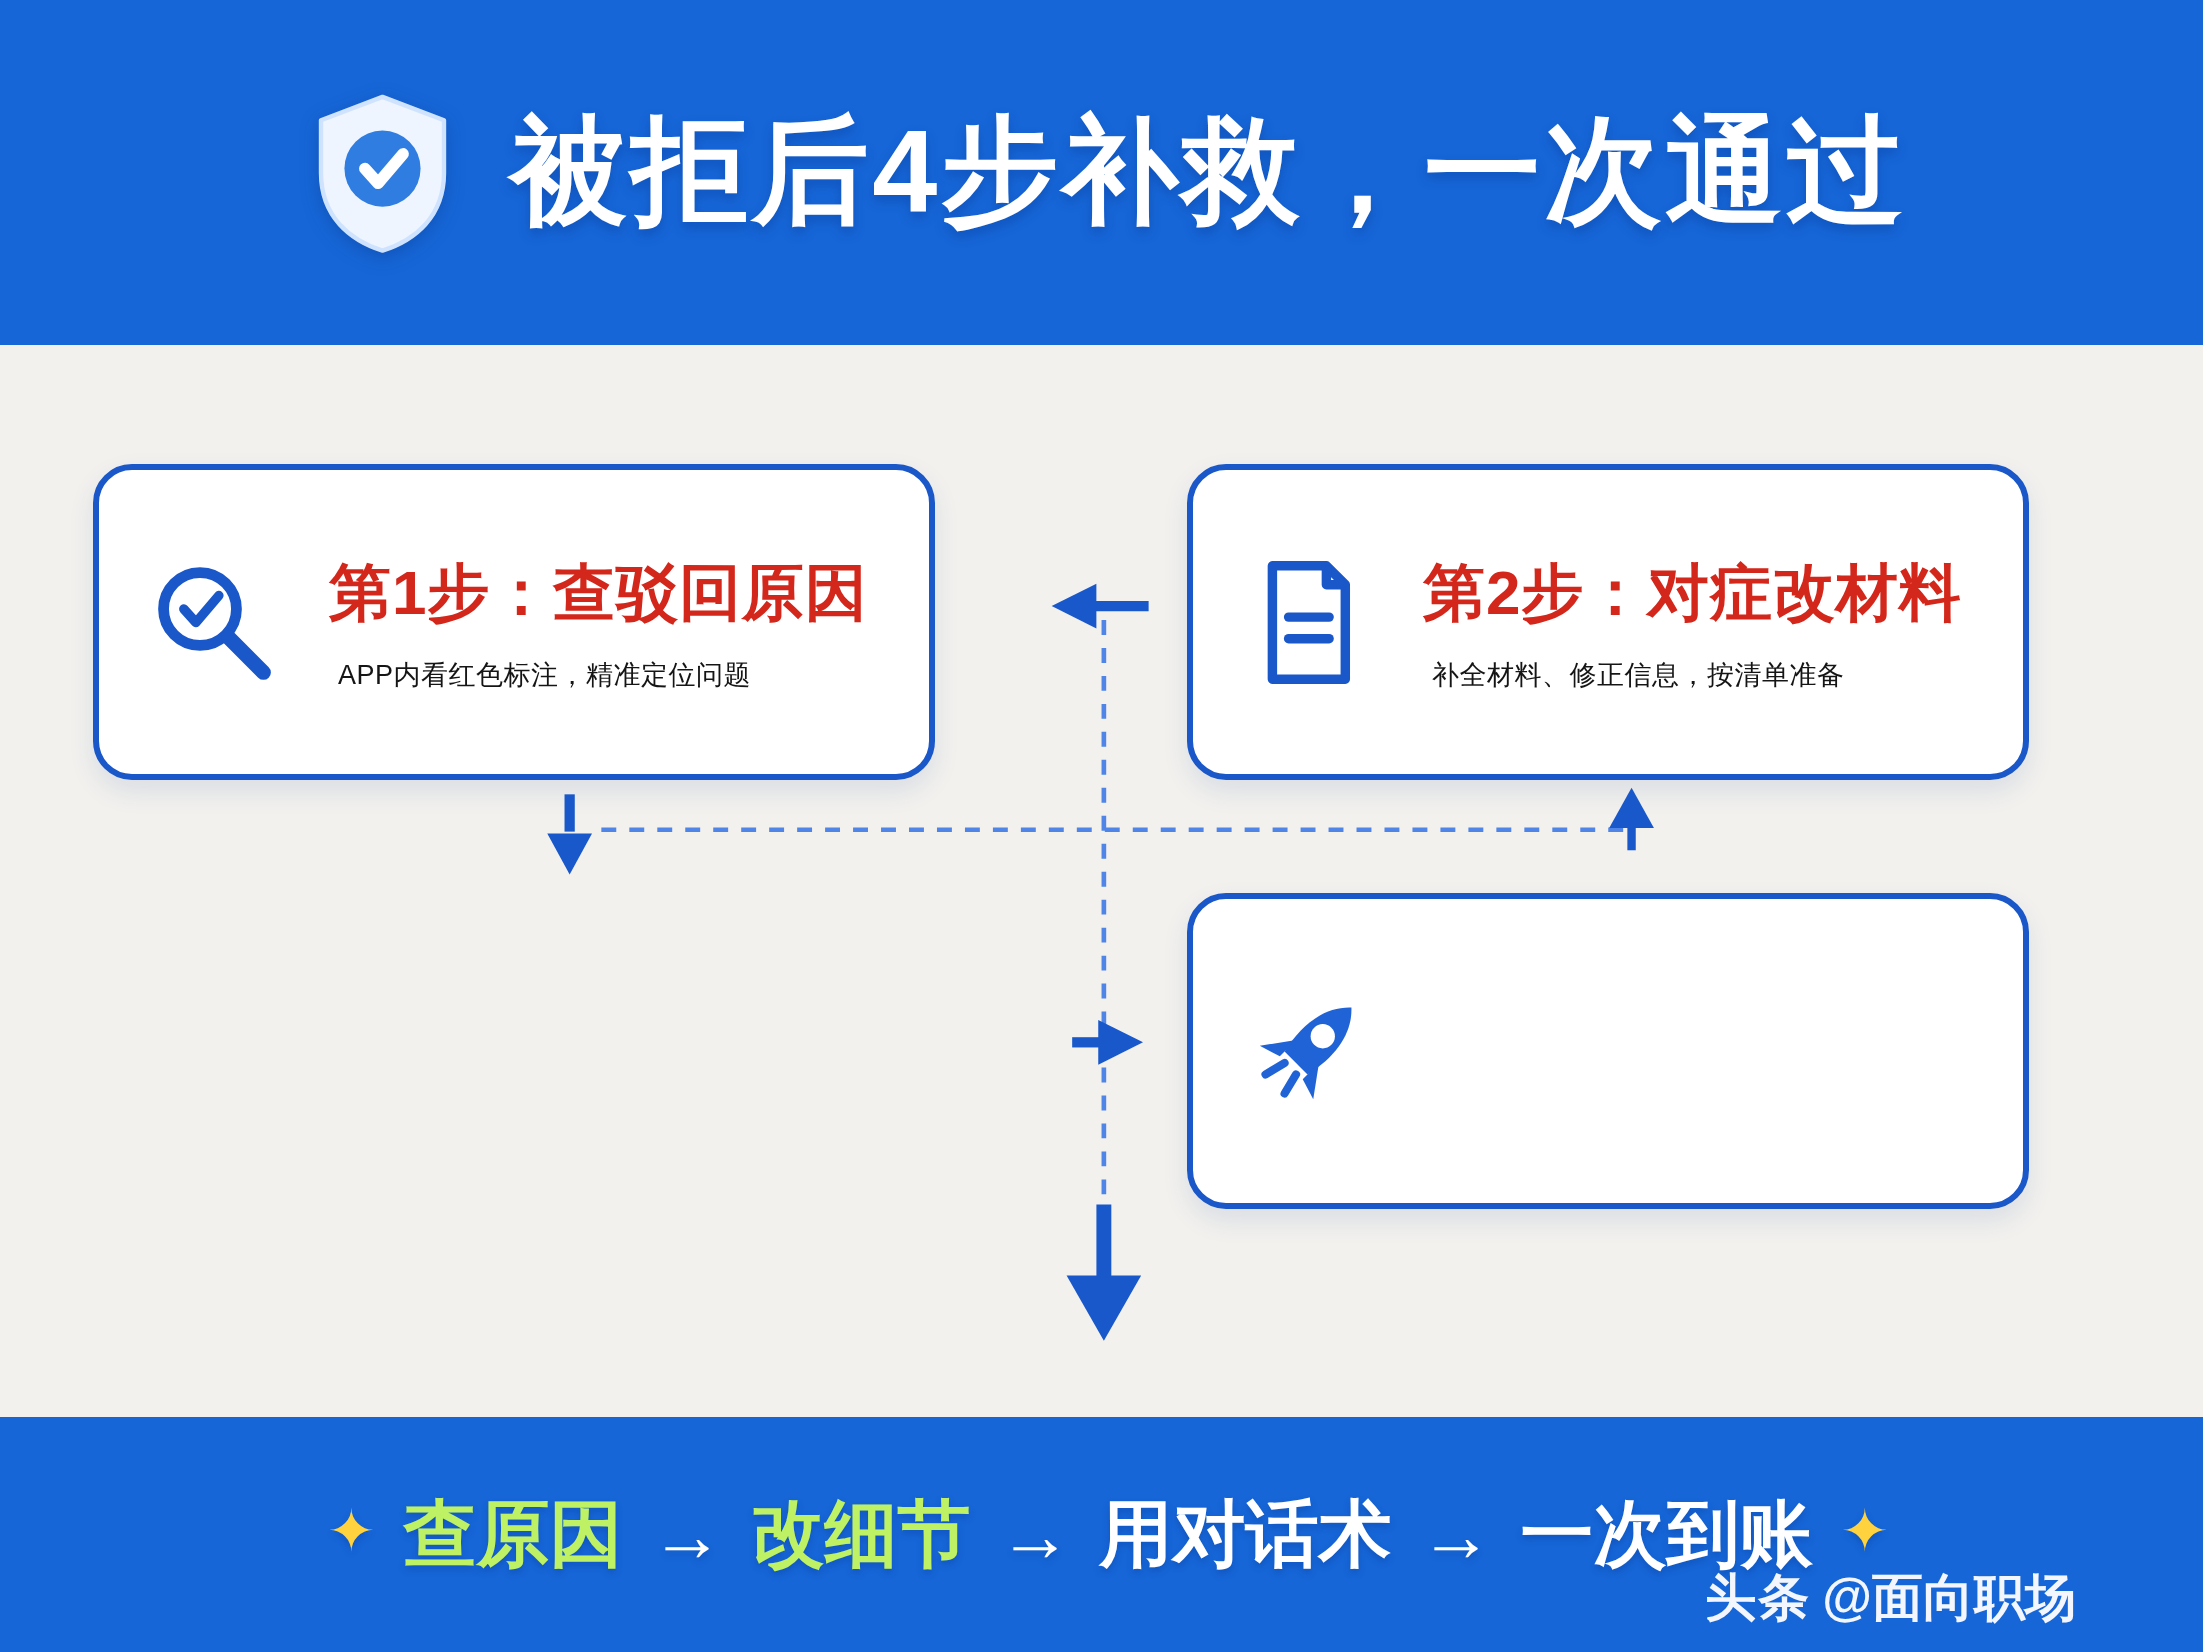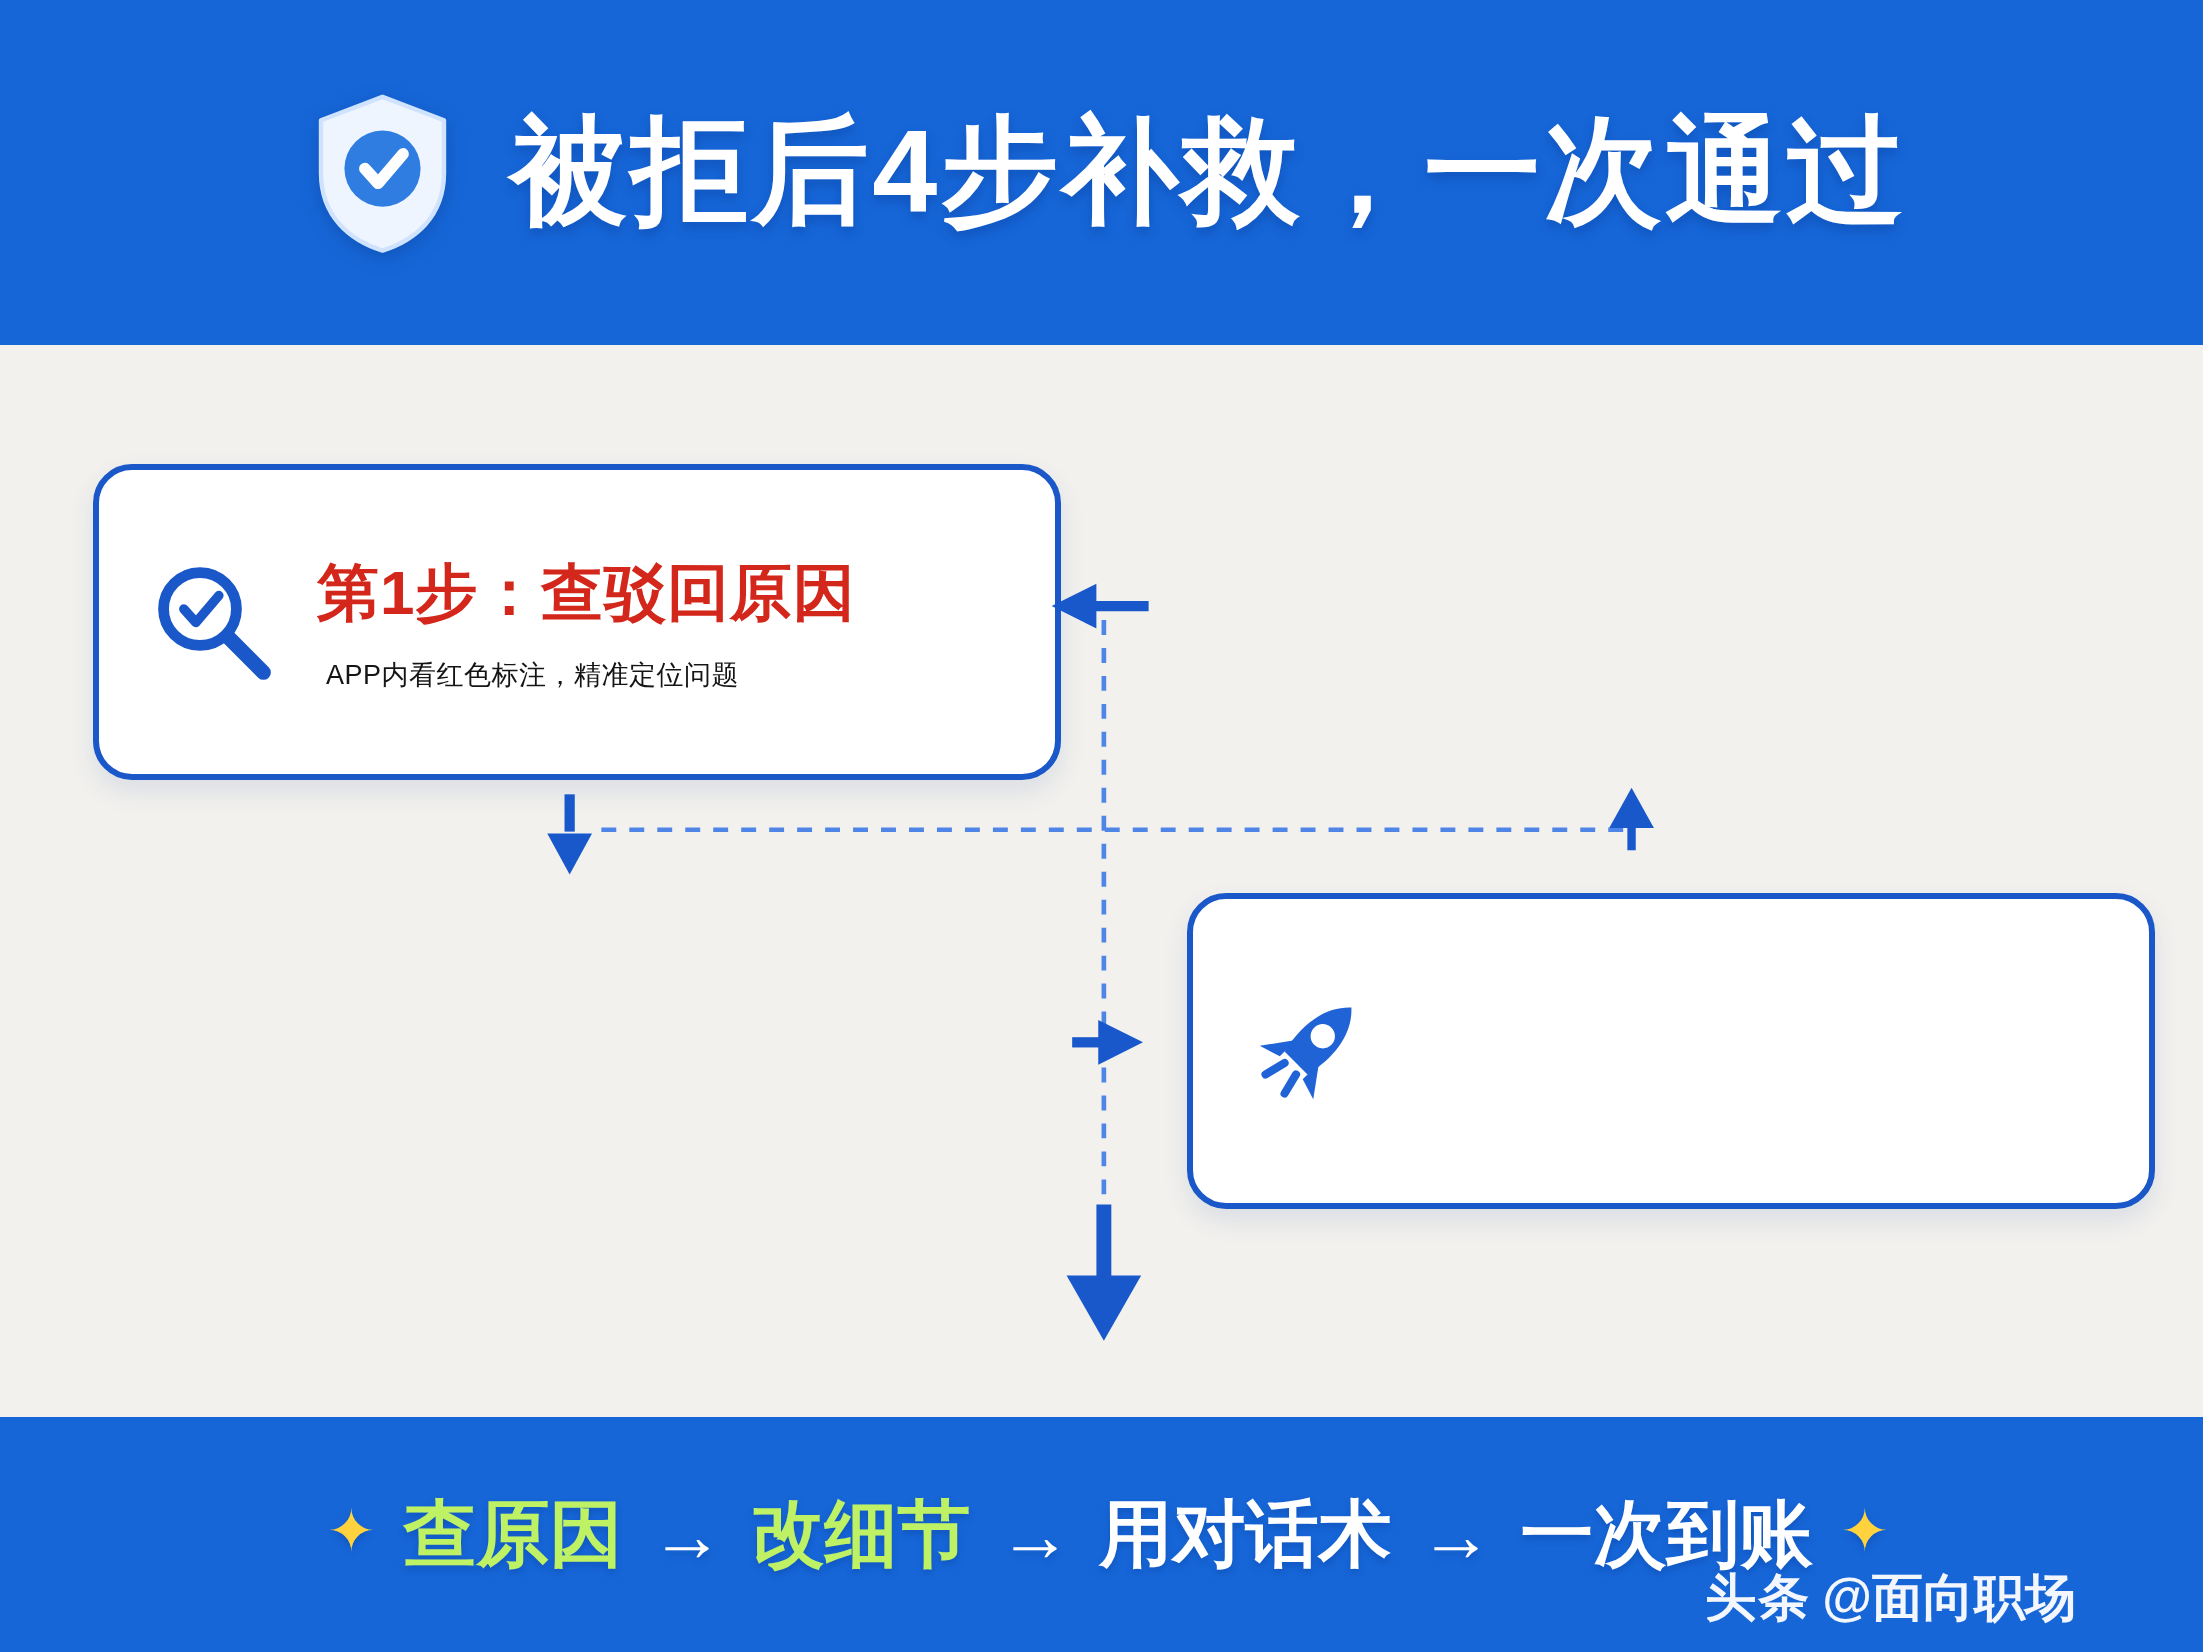--- a/index.html
+++ b/index.html
@@ -15,23 +15,23 @@
     background:#1666d8;
     display:flex;align-items:center;justify-content:center;gap:54px;
   }
   .main-title{
     color:#ffffff;font-size:117px;font-weight:900;letter-spacing:3.7px;
     text-shadow:0 5.6px 11.2px rgba(0,40,120,.28);white-space:nowrap;
   }
   .shield{width:147px;height:164px;flex:0 0 auto;filter:drop-shadow(0 5.6px 9.3px rgba(0,30,90,.25));}
   
   .card{
-    position:absolute;width:968px;height:316px;box-sizing:border-box;
+    position:absolute;width:842px;height:316px;box-sizing:border-box;
     background:#ffffff;border:6.5px solid #1a57c9;border-radius:39px;
-    display:flex;align-items:center;gap:36px;padding:0 37px 0 47px;
+    display:flex;align-items:center;gap:48px;padding:0 37px 0 47px;
     box-shadow:0 11.2px 26px rgba(20,60,140,.10);
   }
   .card .icon{width:135px;height:135px;flex:0 0 auto;}
   .card .text{display:flex;flex-direction:column;justify-content:center;min-width:0;}
   .card .title{
     font-size:62px;font-weight:900;color:#d4271b;white-space:nowrap;letter-spacing:0.9px;
   }
   .card .subtitle{
     font-size:27px;color:#151515;font-weight:500;margin-top:22.4px;white-space:nowrap;letter-spacing:0.5px;margin-left:9px;
   }
@@ -86,20 +86,34 @@
         <line x1="61" y1="61" x2="87" y2="87" stroke="#1a57c9" stroke-width="11" stroke-linecap="round"></line>
         <path d="M28 40 l9 10 l17 -20" fill="none" stroke="#1a57c9" stroke-width="7" stroke-linecap="round" stroke-linejoin="round"></path>
       </svg>
     </span>
     <div class="text">
       <div class="title">第1步：查驳回原因</div>
       <div class="subtitle">APP内看红色标注，精准定位问题</div>
     </div>
   </div>
 
+  <div class="card card2">
+    <span class="icon">
+      <svg viewBox="0 0 100 100" width="135" height="135">
+        <path d="M24 8 h40 l14 14 v70 h-54 z" fill="none" stroke="#1a57c9" stroke-width="7" stroke-linejoin="round"></path>
+        <path d="M64 8 v14 h14" fill="none" stroke="#1a57c9" stroke-width="7" stroke-linejoin="round"></path>
+        <line x1="36" y1="46" x2="66" y2="46" stroke="#1a57c9" stroke-width="7" stroke-linecap="round"></line>
+        <line x1="36" y1="62" x2="66" y2="62" stroke="#1a57c9" stroke-width="7" stroke-linecap="round"></line>
+      </svg>
+    </span>
+    <div class="text">
+      <div class="title">第2步：对症改材料</div>
+      <div class="subtitle">补全材料、修正信息，按清单准备</div>
+    </div>
+  </div>
 
 
   <div class="card card4">
     <span class="icon">
       <svg viewBox="0 0 100 100" width="135" height="135">
         <g transform="rotate(45 50 50)">
           <path d="M50 4 C63 16 68 36 62 62 H38 C32 36 37 16 50 4 Z" fill="#1f63d6"></path>
           <circle cx="50" cy="34" r="9" fill="#ffffff"></circle>
           <path d="M38 50 L22 72 L38 67 Z" fill="#1f63d6"></path>
           <path d="M62 50 L78 72 L62 67 Z" fill="#1f63d6"></path>

